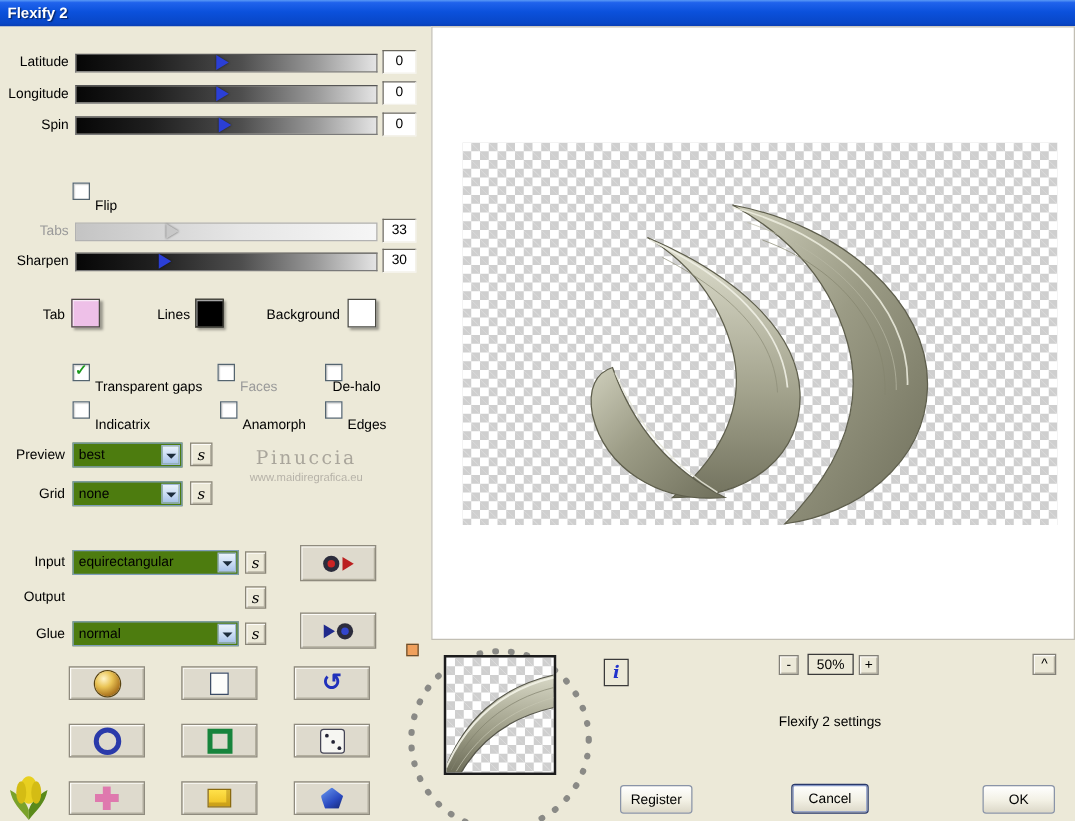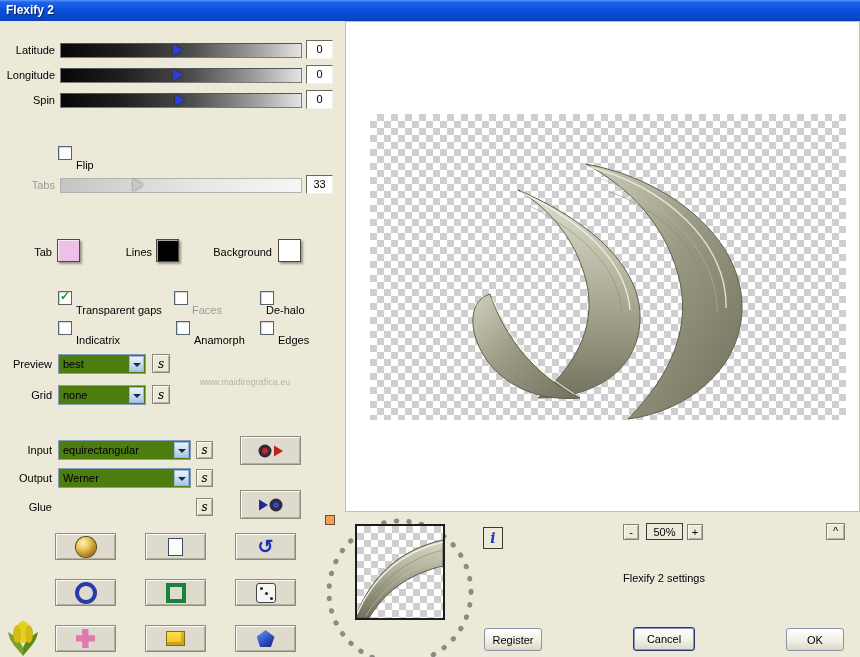--- a/index.html
+++ b/index.html
@@ -168,20 +168,27 @@
   <span class="cb" style="left:58px;top:146px"></span>
   <span class="cb-label" style="left:76px;top:147px">Flip</span>
 
   <div class="srow disabled" style="top:178px">
     <div class="slabel">Tabs</div>
     <div class="track">
       <div class="thumb light" style="left:72px"></div>
     </div>
     <div class="valbox">33</div>
   </div>
+  <div class="srow" style="top:202px">
+    <div class="slabel">Sharpen</div>
+    <div class="track">
+      <div class="thumb" style="left:66px"></div>
+    </div>
+    <div class="valbox">30</div>
+  </div>
 
   <span class="swlabel" style="left:0;top:246px;width:52px">Tab</span>
   <span class="swatch" style="left:57px;top:239px;background:#eec0e8"></span>
   <span class="swlabel" style="left:100px;top:246px;width:52px">Lines</span>
   <span class="swatch" style="left:156px;top:239px;background:#000000"></span>
   <span class="swlabel" style="left:198px;top:246px;width:74px">Background</span>
   <span class="swatch" style="left:278px;top:239px;background:#ffffff"></span>
 
   <span class="cb checked" style="left:58px;top:291px"></span>
   <span class="cb-label" style="left:76px;top:292px">Transparent gaps</span>
@@ -208,48 +215,49 @@
 
   <span class="droplabel" style="left:0;top:389px;width:52px">Grid</span>
   <div class="drop" style="left:58px;top:385px;width:88px">
     <span class="drop-text">none</span>
     <span class="drop-btn">
         <span class="drop-arrow"></span>
       </span>
   </div>
   <button class="sbtn" style="left:152px;top:385px">s</button>
 
+  <div class="wm1">Pinuccia</div>
   <div class="wm2">www.maidiregrafica.eu</div>
 
   <span class="droplabel" style="left:0;top:444px;width:52px">Input</span>
   <div class="drop" style="left:58px;top:440px;width:133px">
     <span class="drop-text">equirectangular</span>
     <span class="drop-btn">
         <span class="drop-arrow"></span>
       </span>
   </div>
   <button class="sbtn" style="left:196px;top:441px;width:17px;height:18px">s</button>
   <button class="bigbtn" style="left:240px;top:436px">
     <svg width="28" height="16" viewBox="0 0 28 16">
       <circle cx="8" cy="8" r="6.5" fill="#2c2c3c"></circle>
         <circle cx="8" cy="8" r="3" fill="#cc2424"></circle>
       <path d="M17,2.5 L26,8 L17,13.5 Z" fill="#bb2020"></path>
     </svg>
   </button>
 
   <span class="droplabel" style="left:0;top:472px;width:52px">Output</span>
-  <div class="drop" style="left:58px;top:468px;width:133px">
-    <span class="drop-text">Werner</span>
+  <button class="sbtn" style="left:196px;top:469px;width:17px;height:18px">s</button>
+
+  <span class="droplabel" style="left:0;top:501px;width:52px">Glue</span>
+  <div class="drop" style="left:58px;top:497px;width:133px">
+    <span class="drop-text">normal</span>
     <span class="drop-btn">
         <span class="drop-arrow"></span>
       </span>
   </div>
-  <button class="sbtn" style="left:196px;top:469px;width:17px;height:18px">s</button>
-
-  <span class="droplabel" style="left:0;top:501px;width:52px">Glue</span>
   <button class="sbtn" style="left:196px;top:498px;width:17px;height:18px">s</button>
   <button class="bigbtn" style="left:240px;top:490px">
     <svg width="28" height="16" viewBox="0 0 28 16">
       <path d="M2,2.5 L11,8 L2,13.5 Z" fill="#202a8c"></path>
       <circle cx="19" cy="8" r="6.5" fill="#2c2c3c"></circle>
         <circle cx="19" cy="8" r="3" fill="#3346cc"></circle>
     </svg>
   </button>
 
   <button class="gbtn" style="left:55px;top:533px">
@@ -341,17 +349,17 @@
   <span class="chip"></span>
 
   <button class="infobtn">i</button>
   <button class="tinybtn" style="left:623px;top:524px;width:16px;height:16px">-</button>
   <div class="zoombox">50%</div>
   <button class="tinybtn" style="left:687px;top:524px;width:16px;height:16px">+</button>
   <button class="tinybtn" style="left:826px;top:523px;width:19px;height:17px">^</button>
 
   <div class="settings-text">Flexify 2 settings</div>
 
-  <button class="btn" style="left:484px;top:628px;width:58px">Register</button>
+  <button class="btn" style="left:496px;top:628px;width:58px">Register</button>
   <button class="btn default" style="left:633px;top:627px;width:62px;height:24px">Cancel</button>
   <button class="btn" style="left:786px;top:628px;width:58px">OK</button>
 
 </div>
 
 </body></html>

